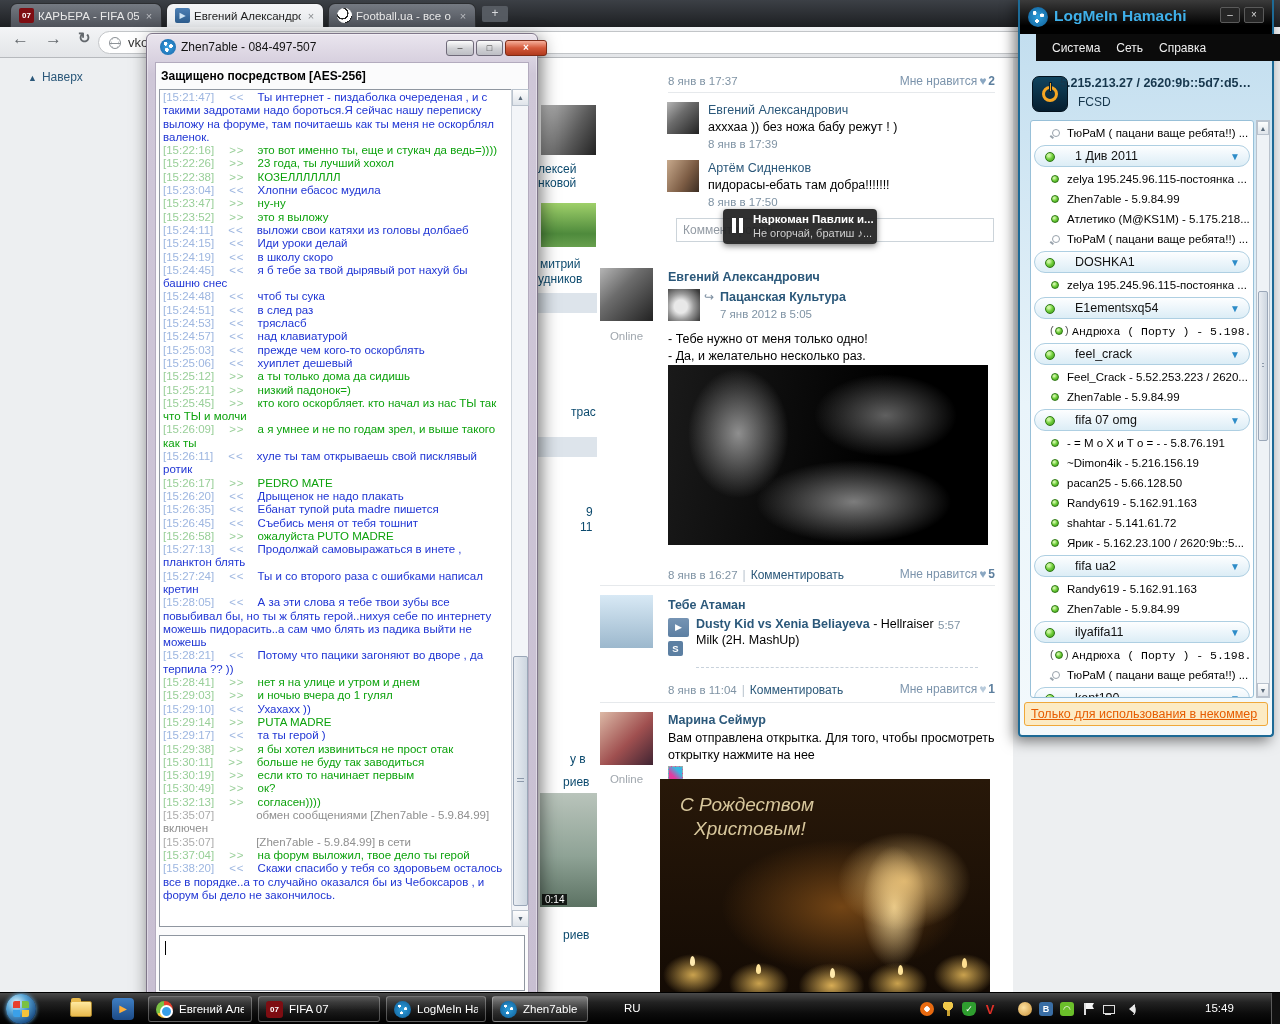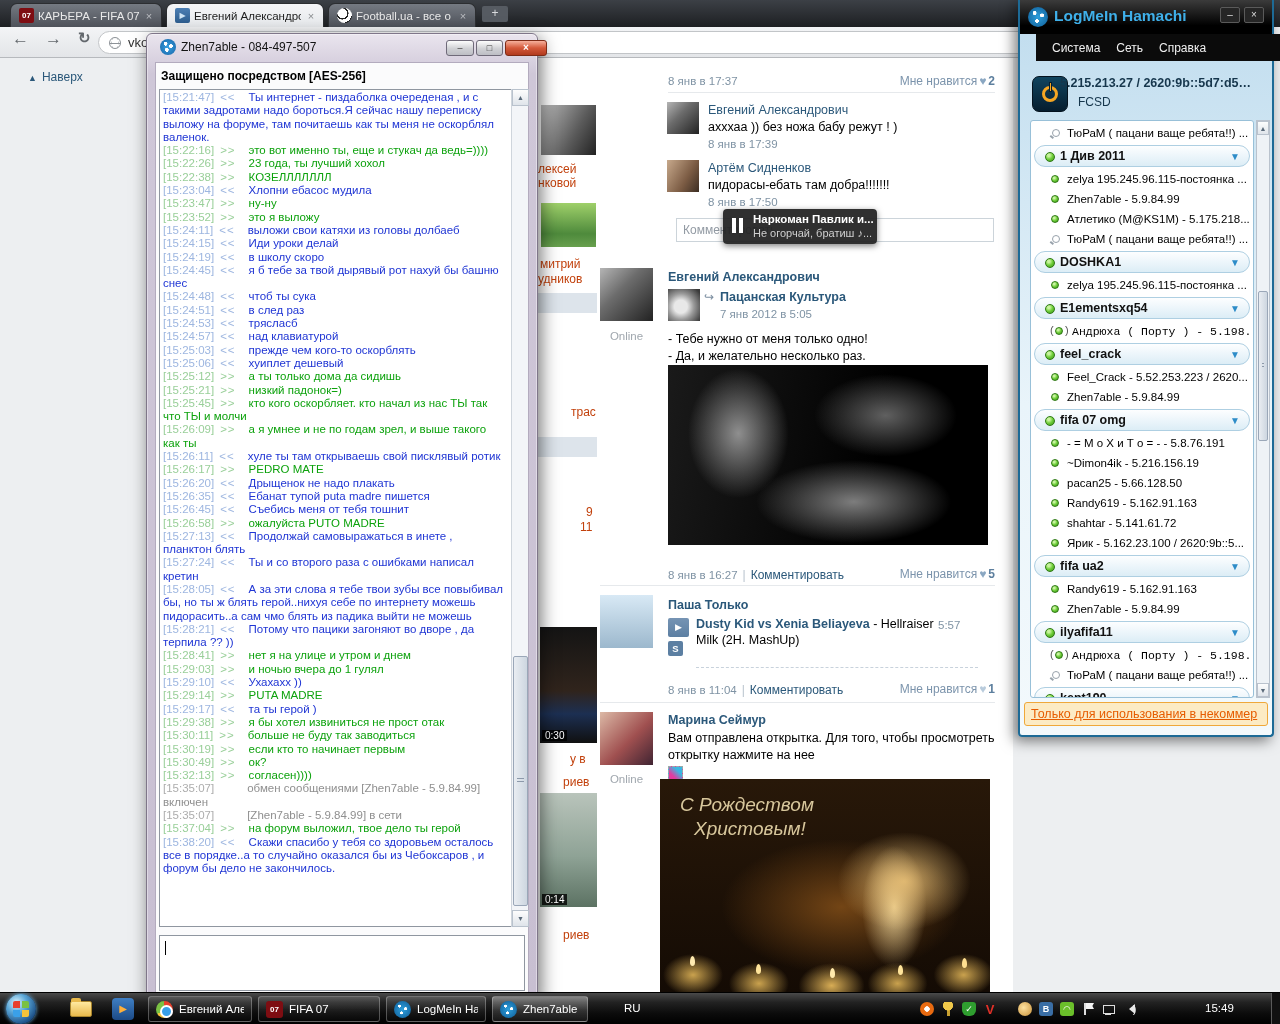--- a/index.html
+++ b/index.html
@@ -126,42 +126,42 @@
   #p4cap{position:absolute;left:20px;top:14px;font-family:"Liberation Serif",serif;font-style:italic;color:#d8c79c;font-size:19px;line-height:24px;}
   #p4cap .l2{margin-left:14px;}
 
   
   .thumb{position:absolute;}
   #th1{left:541px;top:47px;width:55px;height:50px;background:linear-gradient(120deg,#bdbdbd,#5b5b5b 60%,#222);}
   #th2{left:541px;top:145px;width:55px;height:44px;background:linear-gradient(#9fd06a,#4e8a3c 70%,#68a04e);}
   #vth1{left:540px;top:569px;width:57px;height:116px;background:linear-gradient(#141414,#30241c 55%,#1c2f52 75%,#101010);}
   #vth2{left:540px;top:735px;width:57px;height:114px;background:linear-gradient(#b9c4bb,#8fa396 55%,#5c7263);}
   .dur{position:absolute;left:2px;bottom:2px;background:rgba(0,0,0,.8);color:#fff;font-size:10px;padding:0 3px;}
-  .frag{position:absolute;color:#c2410c;font-size:12px;white-space:nowrap;}
+  .frag{position:absolute;color:#0c4a6e;font-size:12px;white-space:nowrap;}
   #frA{left:538px;top:104px;}#frB{left:538px;top:118px;}
   #frC{left:540px;top:199px;}#frD{left:538px;top:214px;}
   #frE{left:560px;top:347px;margin-left:11px;}
   #fr9{left:586px;top:447px;}#fr11{left:580px;top:462px;}
   #frF{left:570px;top:694px;}#frG{left:563px;top:717px;}#frH{left:563px;top:870px;}
 
   
   #chatwin{left:146px;top:33px;width:392px;height:969px;z-index:30;border-radius:6px 6px 3px 3px;
     background:linear-gradient(#eae5ee,#cfc7d8 40px,#c8bfd2);border:1px solid #7f7689;box-shadow:0 0 0 1px #ffffff66 inset,3px 5px 18px rgba(0,0,0,.55);}
   #chat-title{position:absolute;left:34px;top:6px;font-size:12px;color:#141414;}
   #chat-icon{position:absolute;left:13px;top:5px;width:16px;height:16px;border-radius:50%;
     background:radial-gradient(4px 4px at 35% 30%,#fff 45%,#0000 50%),radial-gradient(4px 4px at 68% 45%,#fff 45%,#0000 50%),radial-gradient(4px 4px at 42% 68%,#fff 45%,#0000 50%),radial-gradient(#39a0e0,#1765a8);}
   .winbtn{position:absolute;top:6px;height:16px;border:1px solid #6f6a79;border-radius:3px;background:linear-gradient(#fdfdfd,#cfd0d4 55%,#bdbec4);color:#333;font-size:9px;text-align:center;line-height:14px;}
   #cb-min{left:299px;width:28px;}
   #cb-max{left:329px;width:27px;}
   #cb-close{left:358px;width:42px;background:linear-gradient(#f6b09c,#d4593a 50%,#b13a1e);color:#fff;font-size:10px;font-weight:bold;border-color:#7e2b16;}
   #chatbody{position:absolute;left:8px;top:28px;width:374px;height:933px;background:#fbfbfc;border:1px solid #b3abbe;}
   #chat-header{position:absolute;left:5px;top:6px;font-size:12px;font-weight:bold;color:#000;}
   #chat-log{position:absolute;left:3px;top:26px;width:366px;height:838px;border:1px solid #8f96a0;background:#fff;overflow:hidden;padding:1px 20px 1px 3px;}
   .msg{font-size:11.5px;line-height:13.3px;word-wrap:break-word;}
-  .msg .ts{margin-right:6px;}
+  .msg .ts{margin-right:15px;}
   .msg .dir{margin-right:13px;letter-spacing:1px;}
   .d-in .ts,.d-in .dir{color:#9db6e0;}
   .d-in .tx{color:#1f35d4;}
   .d-out .ts,.d-out .dir{color:#99cf99;}
   .d-out .tx{color:#0da20d;}
   .d-st .ts{color:#adadad;}
   .d-st .dir{display:inline-block;width:14px;}
   .d-st .tx{color:#8f8f8f;}
   .sbar{position:absolute;background:#f3f5f8;}
   #chat-sbar{right:0;top:26px;width:17px;height:838px;border-left:1px solid #cfd5dc;}
@@ -185,21 +185,21 @@
   #h-menubar{position:absolute;left:16px;top:34px;width:252px;height:27px;background:#0b0b0b;color:#f0f0f0;font-size:12px;display:flex;align-items:center;}
   .h-menu{margin-left:16px;}
   #h-power{position:absolute;left:12px;top:76px;width:36px;height:36px;border-radius:7px;background:linear-gradient(#10445f,#061d2e);border:1px solid #04121e;}
   #h-power .ring{position:absolute;left:9px;top:9px;width:16px;height:16px;border:3px solid #f5a623;border-radius:50%;}
   #h-power .stick{position:absolute;left:16px;top:5px;width:3px;height:10px;background:#f5a623;border:1px solid #061d2e;}
   #h-ip{position:absolute;left:40px;top:76px;width:192px;font-size:12.5px;font-weight:bold;color:#16364c;}
   #h-name{position:absolute;left:58px;top:95px;font-size:12px;color:#16364c;}
   #h-list{position:absolute;left:10px;top:120px;width:224px;height:578px;background:#fff;border:1px solid #98c0d8;border-radius:3px;overflow:hidden;padding-top:3px;}
   .h-net{height:26px;padding:1px 3px;}
   .h-pill{position:relative;height:22px;border-radius:11px;background:linear-gradient(#fdfeff,#dcedf6);border:1px solid #aecfe2;}
-  .h-pill .lbl{position:absolute;left:25px;top:3px;font-size:12.5px;font-weight:bold;color:#111;}
+  .h-pill .lbl{position:absolute;left:40px;top:3px;font-size:12.5px;font-weight:normal;color:#111;}
   .h-pill .caret{position:absolute;right:9px;top:5px;color:#2d8cc8;font-size:10px;}
   .gdot{position:absolute;left:10px;top:6px;width:10px;height:10px;border-radius:50%;
     background:radial-gradient(circle at 35% 30%,#c9f3a0 15%,#6fcf3a 50%,#3a8f1b);border:1px solid #2f7a14;}
   .h-mem{position:relative;height:20px;}
   .h-mem .lbl{position:absolute;left:36px;top:3px;right:2px;font-size:11.5px;color:#000;white-space:nowrap;overflow:hidden;}
   .h-mem .gdot{left:20px;top:5px;width:8px;height:8px;}
   .h-mem.relay .gdot{left:24px;}
   .h-mem.relay .par{position:absolute;top:2px;font-size:11px;color:#555;}
   .h-mem.relay .p1{left:19px;}.h-mem.relay .p2{left:34px;}
   .h-mem.relay .lbl{left:41px;font-family:Liberation Mono, monospace;}
@@ -256,21 +256,21 @@
   #showdesk{position:absolute;right:0;top:0;width:9px;height:32px;background:#111;border-left:1px solid #5a5a5a;}
 </style>
 </head>
 <body>
 
 <div id="screen">
 
   <div id="tabstrip" class="abs">
       <div class="tab t0">
         <span class="favicon fav-fifa07">07</span>
-        <span class="title">КАРЬЕРА - FIFA 07</span>
+        <span class="title">КАРЬЕРА - FIFA 05</span>
         <span class="close">×</span>
       </div>
       <div class="tab t1 active">
         <span class="favicon fav-vk"></span>
         <span class="title">Евгений Александрович</span>
         <span class="close">×</span>
       </div>
       <div class="tab t2">
         <span class="favicon fav-football"></span>
         <span class="title">Football.ua - все о футболе</span>
@@ -296,23 +296,20 @@
     <div id="band2" class="abs band"></div>
     <div id="th1" class="thumb"></div>
     <div id="th2" class="thumb"></div>
     <span id="frA" class="frag">лексей</span>
     <span id="frB" class="frag">нковой</span>
     <span id="frC" class="frag">митрий</span>
     <span id="frD" class="frag">удников</span>
     <span id="frE" class="frag">трас</span>
     <span id="fr9" class="frag">9</span>
     <span id="fr11" class="frag">11</span>
-    <div id="vth1" class="thumb">
-        <span class="dur">0:30</span>
-      </div>
     <span id="frF" class="frag">у в</span>
     <span id="frG" class="frag">риев</span>
     <div id="vth2" class="thumb">
         <span class="dur">0:14</span>
       </div>
     <span id="frH" class="frag">риев</span>
 
     <span id="p1date" class="abs vkdate">8 янв в 17:37</span>
     <span id="p1likes" class="likes"><span>Мне нравится</span><span class="heart">♥</span><span class="cnt">2</span></span>
     <div id="sep1" class="abs sep"></div>
@@ -346,21 +343,21 @@
     <span id="p2rpname" class="abs vkname">Пацанская Культура</span>
     <span id="p2rpdate" class="abs vkdate">7 янв 2012 в 5:05</span>
     <span id="p2t1" class="abs vktext">- Тебе нужно от меня только одно!</span>
     <span id="p2t2" class="abs vktext">- Да, и желательно несколько раз.</span>
     <div id="p2photo" class="abs"></div>
     <span id="p2foot" class="footline"><span class="vkdate">8 янв в 16:27</span><span class="pipe">|</span><span class="vklink">Комментировать</span></span>
     <span id="p2likes" class="likes"><span>Мне нравится</span><span class="heart">♥</span><span class="cnt">5</span></span>
 
     <div id="sep2" class="abs sep"></div>
     <div id="p3av" class="avatar av-bridge"></div>
-    <span id="p3name" class="abs vkname">Паша Только</span>
+    <span id="p3name" class="abs vkname">Тебе Атаман</span>
     <div id="p3play" class="abs">▶</div>
     <div id="p3s" class="abs">S</div>
     <div id="p3audio" class="abs"><span class="art">Dusty Kid vs Xenia Beliayeva</span><span class="rest"> - Hellraiser Milk (2H. MashUp)</span></div>
     <span id="p3dur" class="abs vkdate">5:57</span>
     <div id="p3dash" class="abs"></div>
     <span id="p3foot" class="footline"><span class="vkdate">8 янв в 11:04</span><span class="pipe">|</span><span class="vklink">Комментировать</span></span>
     <span id="p3likes" class="likes pale"><span>Мне нравится</span><span class="heart">♥</span><span class="cnt">1</span></span>
 
     <div id="sep3" class="abs sep"></div>
     <div id="p4av" class="avatar av-woman"></div>

